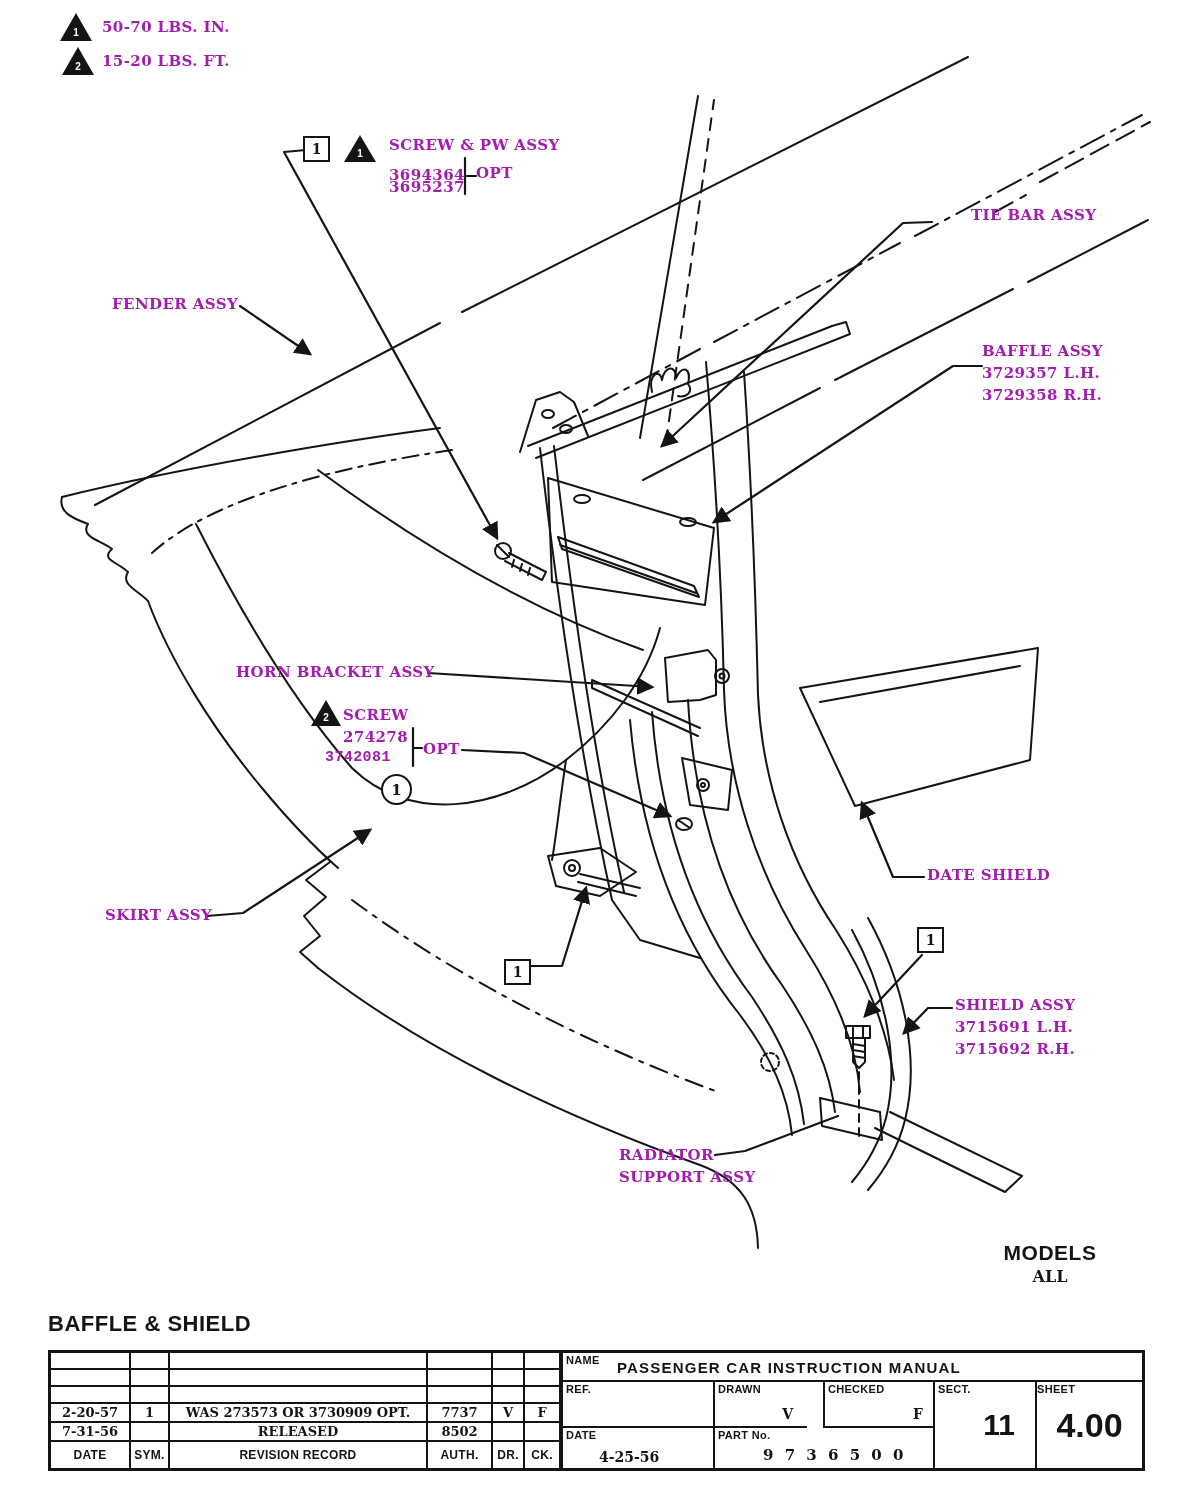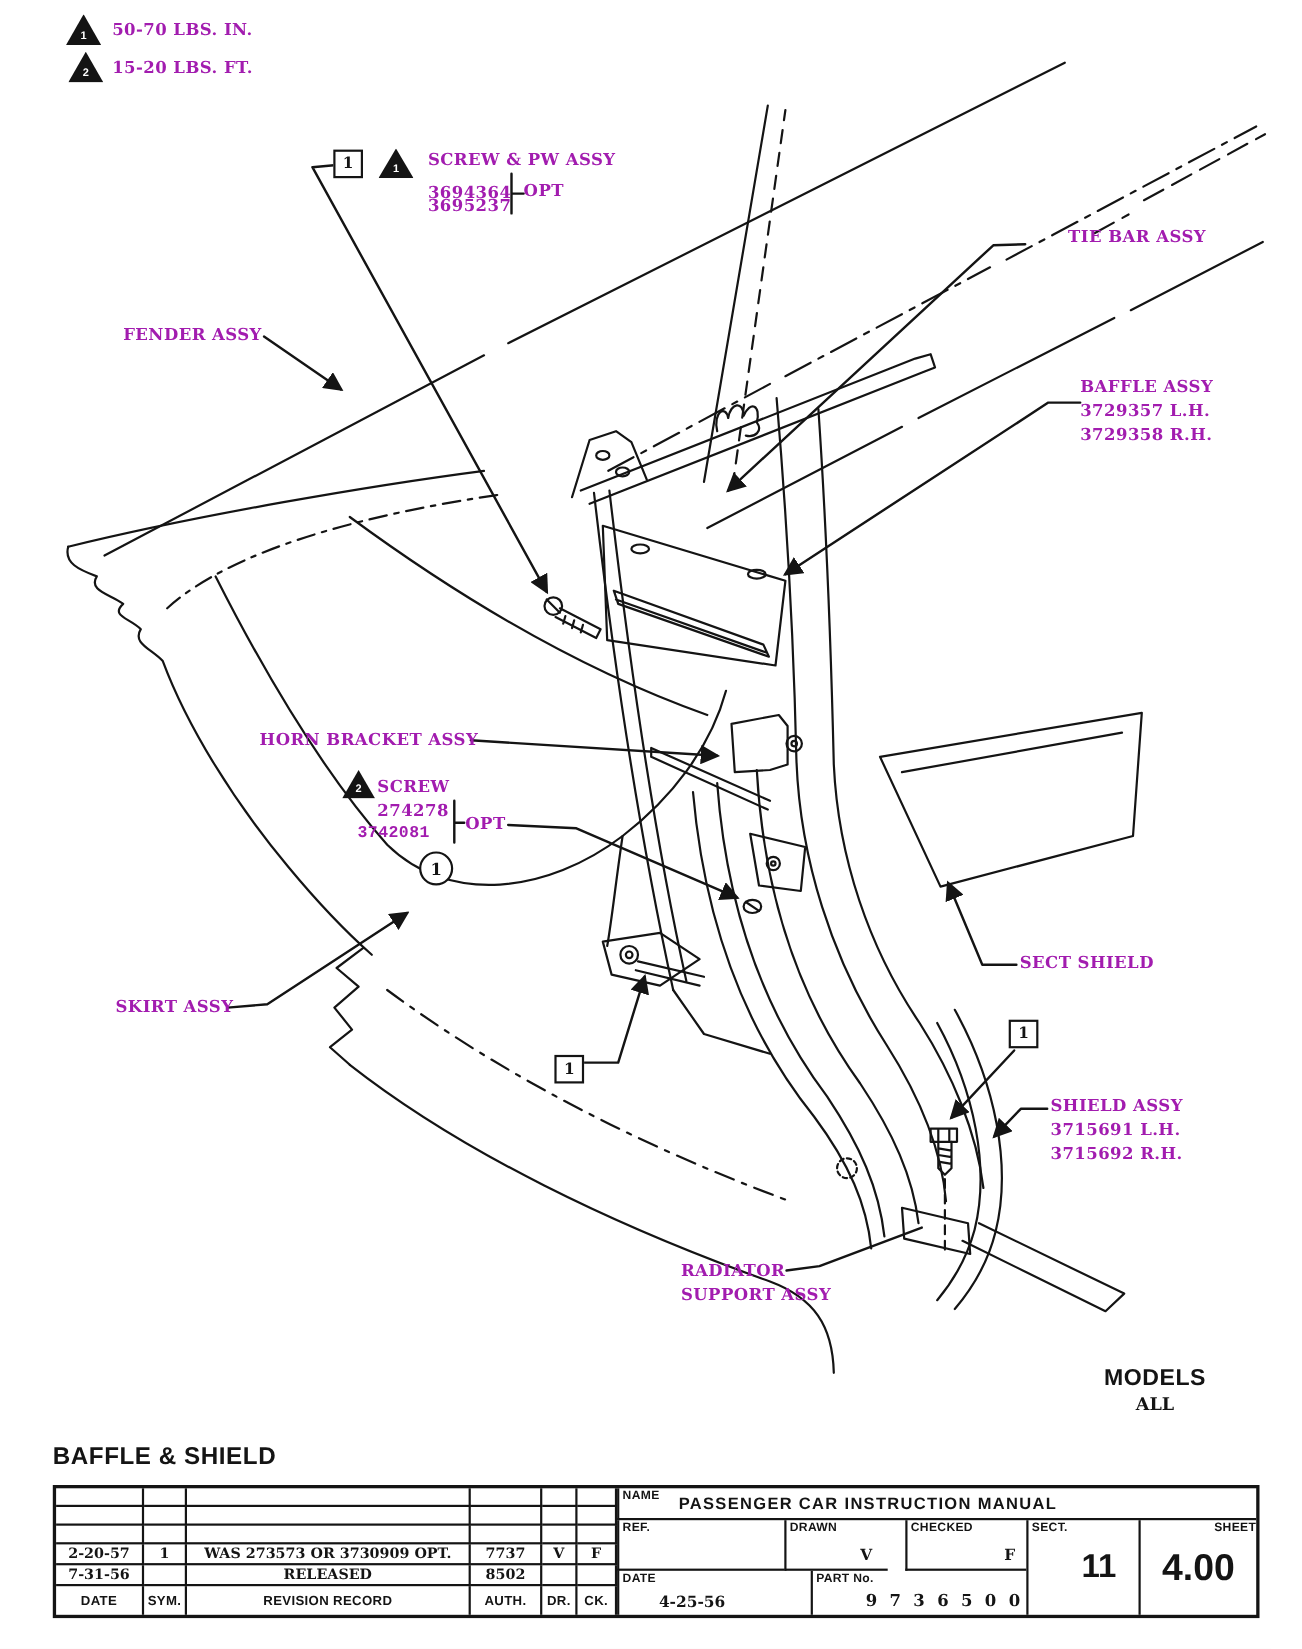--- a/index.html
+++ b/index.html
@@ -172,21 +172,21 @@
   <div class="tri" style="left:311px;top:700px;width:30px;height:26px;">
       <span>2</span>
     </div>
   <div class="lbl" style="left:343px;top:705px;">SCREW</div>
   <div class="lbl" style="left:343px;top:727px;">274278</div>
   <div class="lbl" style="left:325px;top:747px;font-family:Liberation Mono, monospace;">3742081</div>
   <div class="lbl" style="left:423px;top:739px;">OPT</div>
   <div class="circnum" style="left:381px;top:774px;">1</div>
 
   <div class="lbl" style="left:105px;top:905px;">SKIRT ASSY</div>
-  <div class="lbl" style="left:927px;top:865px;">SECT SHIELD</div>
+  <div class="lbl" style="left:927px;top:865px;">DATE SHIELD</div>
 
   <div class="boxnum" style="left:504px;top:959px;">1</div>
   <div class="boxnum" style="left:917px;top:927px;">1</div>
 
   <div class="lbl" style="left:955px;top:995px;">SHIELD ASSY</div>
   <div class="lbl" style="left:955px;top:1017px;">3715691 L.H.</div>
   <div class="lbl" style="left:955px;top:1039px;">3715692 R.H.</div>
 
   <div class="lbl" style="left:619px;top:1145px;">RADIATOR</div>
   <div class="lbl" style="left:619px;top:1167px;">SUPPORT ASSY</div>
@@ -252,28 +252,28 @@
         <span class="cv" style="right:14px;bottom:4px;">V</span>
       </div>
       <div class="cell" style="left:262px;top:29px;width:110px;height:46px;">
         <span class="cl">CHECKED</span>
         <span class="cv" style="right:10px;bottom:4px;">F</span>
       </div>
       <div class="cell" style="left:0;top:75px;width:152px;height:40px;border-bottom:none;">
         <span class="cl">DATE</span>
         <span class="cv" style="left:36px;bottom:3px;">4-25-56</span>
       </div>
-      <div class="cell" style="left:152px;top:75px;width:220px;height:40px;border-bottom:none;margin-left:24px;">
+      <div class="cell" style="left:152px;top:75px;width:220px;height:40px;border-bottom:none;">
         <span class="cl">PART No.</span>
         <span class="cv" style="left:48px;bottom:4px;letter-spacing:3px;font-size:15px;">9 7 3 6 5 0 0</span>
       </div>
       <div class="cell" style="left:372px;top:29px;width:102px;height:86px;border-bottom:none;">
         <span class="cl">SECT.</span>
         <span class="cv sans" style="left:0;right:0;top:26px;text-align:center;font:700 30px 'Liberation Sans',sans-serif;margin-left:28px;">11</span>
       </div>
       <div class="cell" style="left:474px;top:29px;width:107px;height:86px;border-bottom:none;">
-        <span class="cl sans" style="left:0;right:0;text-align:right;">SHEET</span>
+        <span class="cl sans" style="left:0;right:0;text-align:left;">SHEET</span>
         <span class="cv sans" style="left:0;right:0;top:24px;text-align:center;font:700 34px 'Liberation Sans',sans-serif;">4.00</span>
       </div>
     </div>
   </div>
 
 </div>
 
 </body></html>

